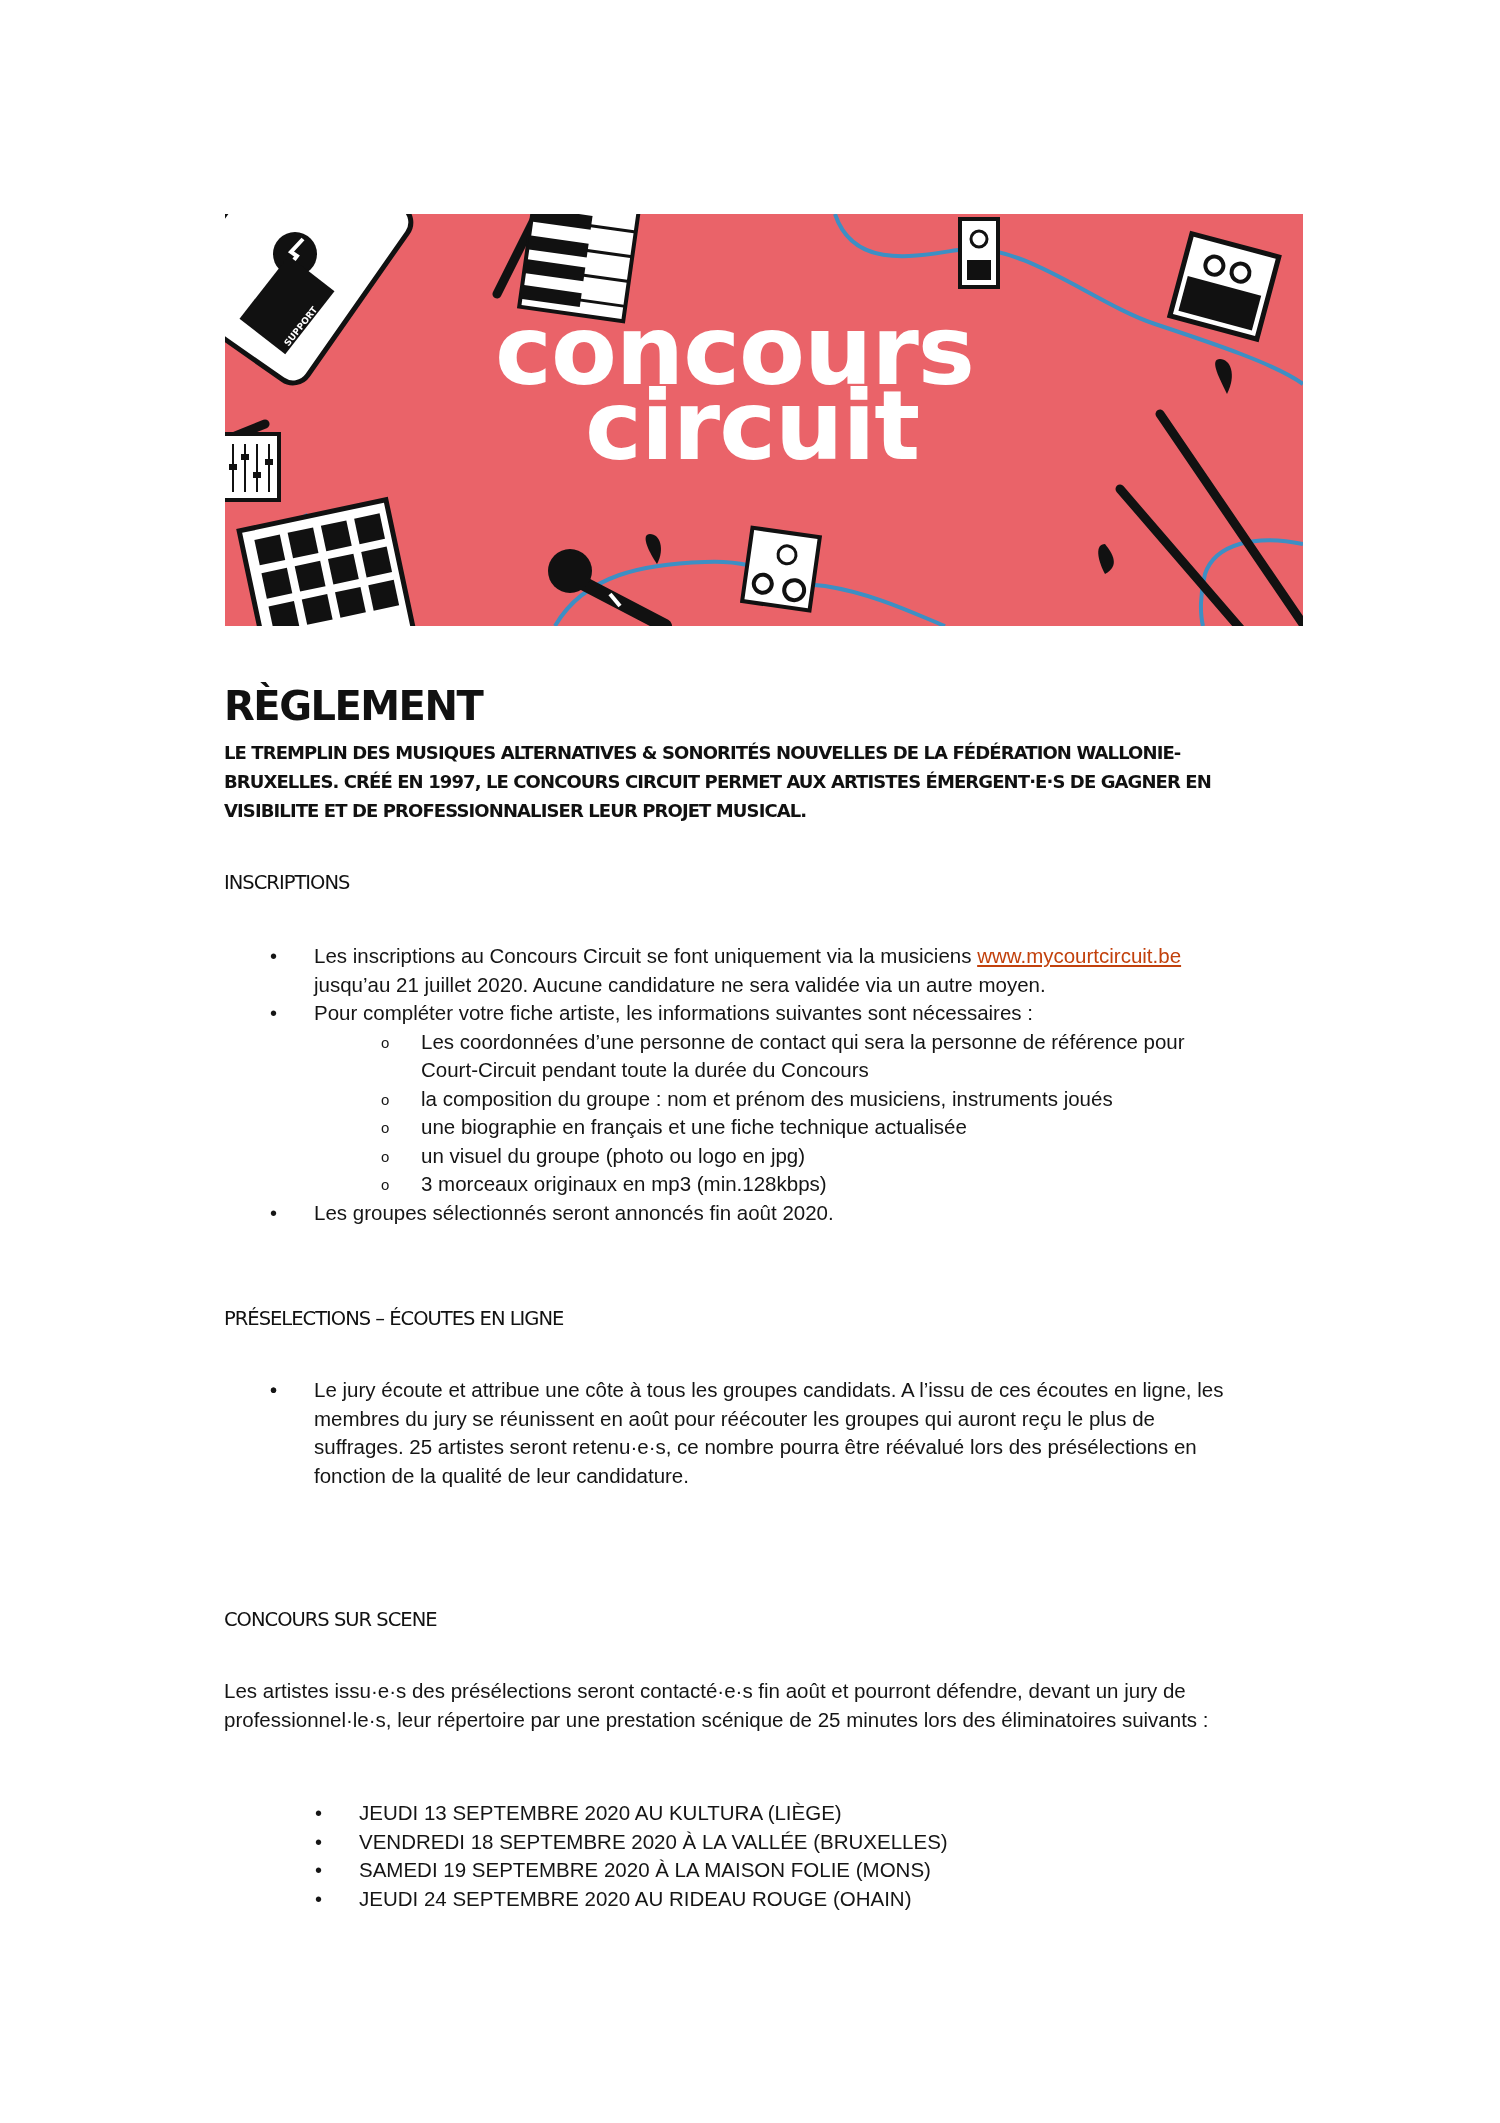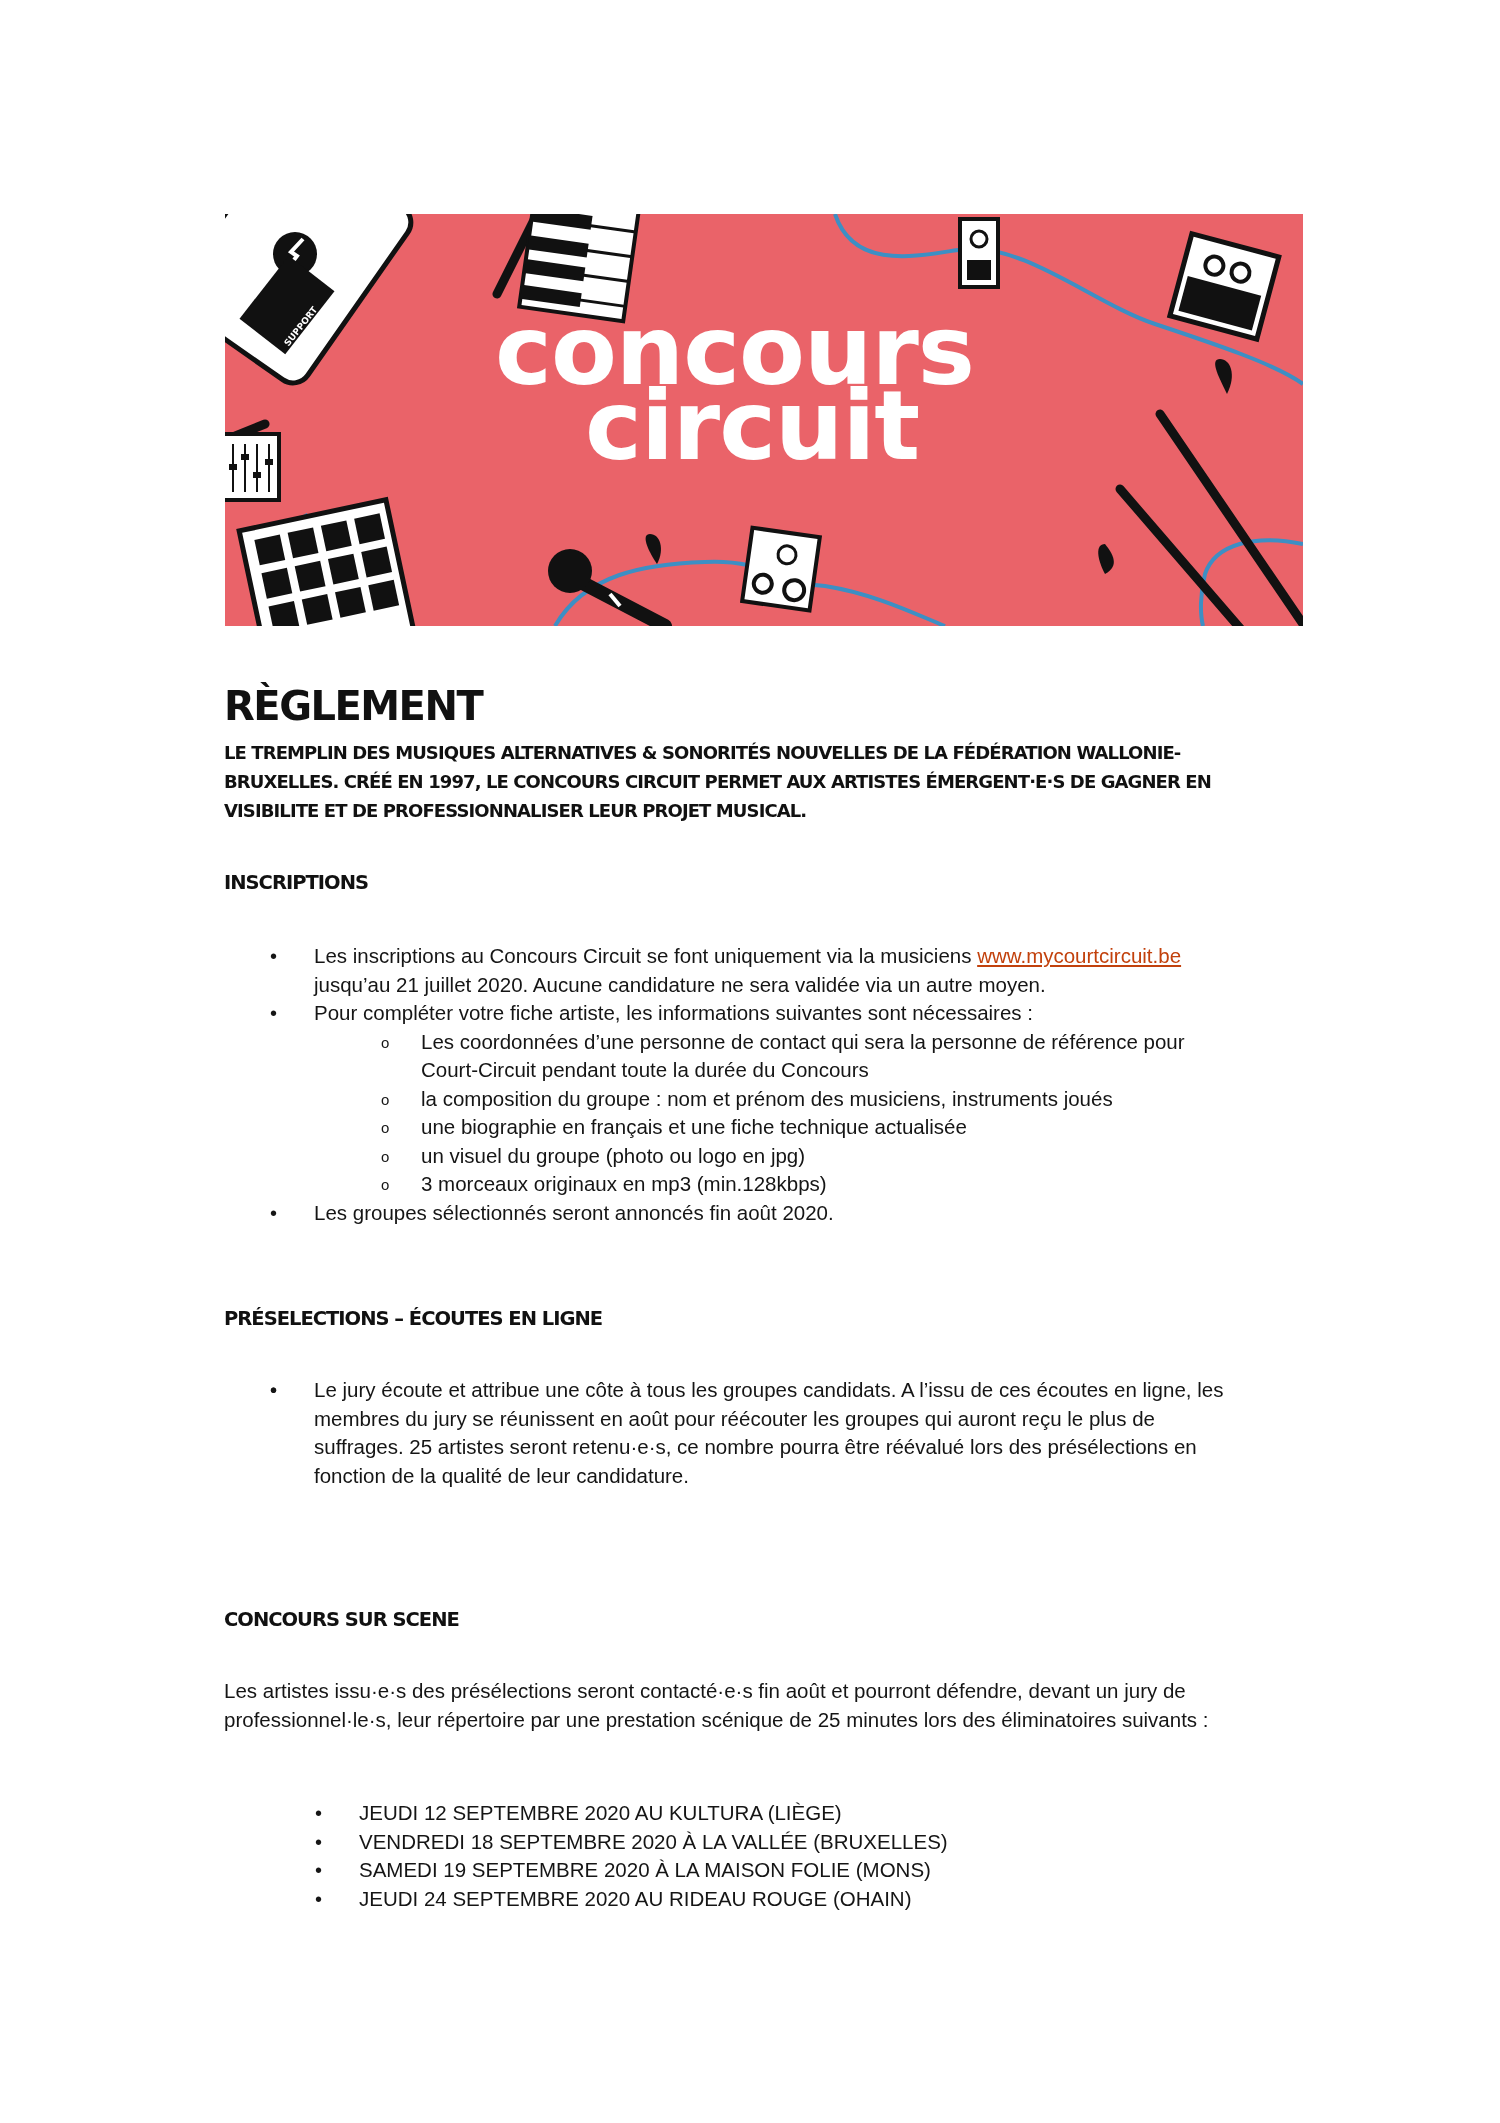--- a/index.html
+++ b/index.html
@@ -25,21 +25,21 @@
       font-family: "DejaVu Sans", sans-serif; font-weight: bold; font-size: 40px;
       letter-spacing: -1.5px; line-height: 1;
     }
     .subtitle {
       position: absolute; left: 224px; top: 738px; width: 1020px; margin: 0;
       font-family: "DejaVu Sans", sans-serif; font-weight: bold; font-size: 18px;
       letter-spacing: -0.9px; line-height: 29px; text-transform: uppercase;
     }
     .h2 {
       position: absolute; left: 224px; margin: 0;
-      font-family: "DejaVu Sans", sans-serif; font-weight: bold; font-size: 19.5px;
+      font-family: "DejaVu Sans", sans-serif; font-weight: normal; font-size: 19.5px;
       letter-spacing: -1px; line-height: 1; text-align: right;
     }
     .body-text {
       font-family: "Liberation Sans", sans-serif; font-size: 20.5px; line-height: 28.5px;
       color: #151515;
     }
     ul.list { position: absolute; margin: 0; padding: 0; list-style: none; }
     ul.list li { position: relative; }
     ul.l1 > li { padding-left: 89px; }
     ul.l1 > li > .bullet {
@@ -213,17 +213,17 @@
     <span class="bullet">•</span>
     <span>Le jury écoute et attribue une côte à tous les groupes candidats. A l’issu de ces écoutes en ligne, les membres du jury se réunissent en août pour réécouter les groupes qui auront reçu le plus de suffrages. 25 artistes seront retenu·e·s, ce nombre pourra être réévalué lors des présélections en fonction de la qualité de leur candidature.</span>
   </li>
 </ul>
 
 <h2 class="h2" style="top:1610px;">CONCOURS SUR SCENE</h2>
 
 <p class="para body-text" style="top:1677px; width:1070px;">Les artistes issu·e·s des présélections seront contacté·e·s fin août et pourront défendre, devant un jury de professionnel·le·s, leur répertoire par une prestation scénique de 25 minutes lors des éliminatoires suivants :</p>
 
 <ul class="list l1 body-text sched" style="top:1799px;">
-  <li><span class="bullet">•</span><span>JEUDI 12 SEPTEMBRE 2020 AU KULTURA (LIÈGE)</span></li>
+  <li><span class="bullet">•</span><span>JEUDI 13 SEPTEMBRE 2020 AU KULTURA (LIÈGE)</span></li>
   <li><span class="bullet">•</span><span>VENDREDI 18 SEPTEMBRE 2020 À LA VALLÉE (BRUXELLES)</span></li>
   <li><span class="bullet">•</span><span>SAMEDI 19 SEPTEMBRE 2020 À LA MAISON FOLIE (MONS)</span></li>
   <li><span class="bullet">•</span><span>JEUDI 24 SEPTEMBRE 2020 AU RIDEAU ROUGE (OHAIN)</span></li>
 </ul>
 
 </body></html>

